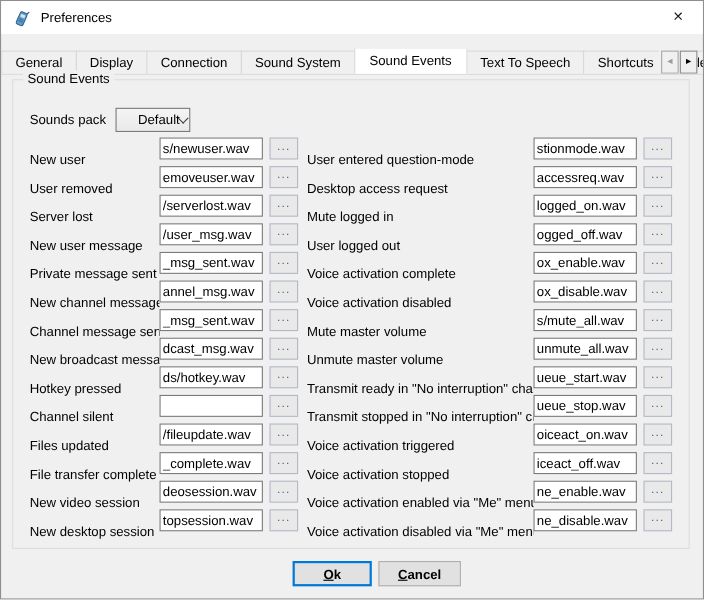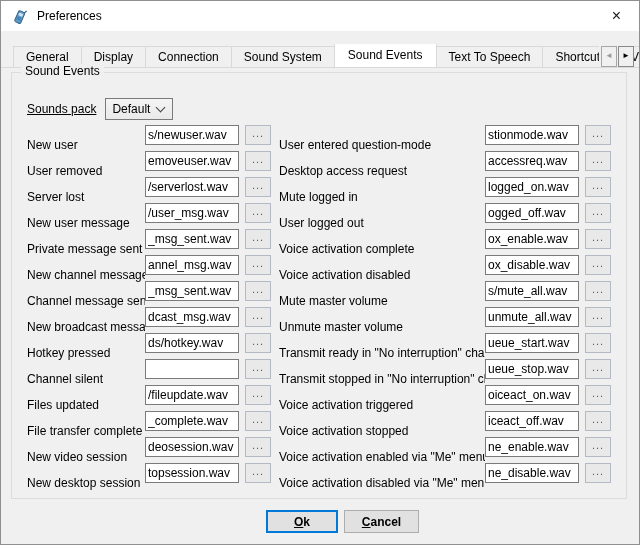--- a/index.html
+++ b/index.html
@@ -8,37 +8,37 @@
     background:#f0f0f0;border:1px solid #8f8f8f;overflow:hidden;
   }
   
   .titlebar{position:absolute;top:0;left:0;right:0;height:30px;background:#ffffff;display:flex;align-items:center;}
   .app-icon{width:17px;height:17px;margin-left:10px;flex:0 0 auto;}
   .title-text{margin-left:9px;font-size:12px;color:#000;}
   .close-btn{margin-left:auto;width:45px;height:30px;display:flex;align-items:center;justify-content:center;
     font-size:16px;color:#1a1a1a;background:transparent;border:none;cursor:default;line-height:1;}
   
   .tabstrip{position:absolute;top:43px;left:0;right:0;height:23px;border-bottom:1px solid #d9d9d9;
-    display:flex;align-items:flex-end;padding-left:12px;overflow:hidden;box-sizing:content-box;}
+    display:flex;align-items:flex-end;overflow:hidden;box-sizing:content-box;}
   .tab{height:20px;line-height:20px;padding:0 12px;font-size:12px;background:#f0f0f0;
     border:1px solid #d9d9d9;border-bottom:none;margin-right:-1px;white-space:nowrap;flex:0 0 auto;}
   .tab.active{height:23px;line-height:23px;background:#ffffff;position:relative;z-index:2;
     margin-bottom:-1px;border-bottom:1px solid #ffffff;padding:0 13px;}
   .tab-scroll{position:absolute;right:5px;bottom:0;display:flex;z-index:5;background:#f0f0f0;padding-left:2px;height:22px;align-items:center;}
   .tsbtn{width:16px;height:21px;border:1px solid #a6a6a6;background:#f0f0f0;font-size:8px;
     display:flex;align-items:center;justify-content:center;padding:0;line-height:1;}
   .tsbtn.left{color:#9a9a9a;}
   .tsbtn.right{color:#000;margin-left:1px;border-color:#8a8a8a;}
   
   .groupbox{position:absolute;left:10px;right:12px;top:71px;bottom:45px;border:1px solid #dcdcdc;}
   .group-title{position:absolute;top:-9px;left:9px;background:#f0f0f0;padding:0 4px;font-size:12px;color:#000;}
   .sounds-row{position:absolute;left:15px;top:25px;height:22px;display:flex;align-items:center;}
-  .sounds-label{font-size:12px;margin-right:9px;text-decoration:underline;}
+  .sounds-label{font-size:12px;margin-right:9px;}
   .combo{width:68px;height:22px;box-sizing:border-box;border:1px solid #7a7a7a;
-    background:linear-gradient(#f4f4f4,#e9e9e9);display:flex;align-items:center;padding-left:6px;font-size:12px;}
+    background:linear-gradient(#f4f4f4,#e9e9e9);display:flex;align-items:center;padding-left:19px;font-size:12px;}
   .chev{width:6px;height:6px;border-left:1px solid #404040;border-bottom:1px solid #404040;
     transform:rotate(-45deg);margin-left:auto;margin-right:8px;margin-top:-3px;flex:0 0 auto;}
   
   .rows{position:absolute;left:15px;top:49px;right:6px;}
   .row{display:flex;height:26px;align-items:center;}
   .cell{display:flex;align-items:center;}
   .cell.left{width:244px;flex:0 0 auto;}
   .cell.right{width:332px;flex:0 0 auto;margin-left:8px;}
   .lbl{flex:1 1 auto;font-size:12px;white-space:nowrap;overflow:hidden;color:#000;margin-top:19px;}
   .field{width:94px;flex:0 0 auto;height:20px;box-sizing:border-box;border:1px solid #7a7a7a;background:#fff;

